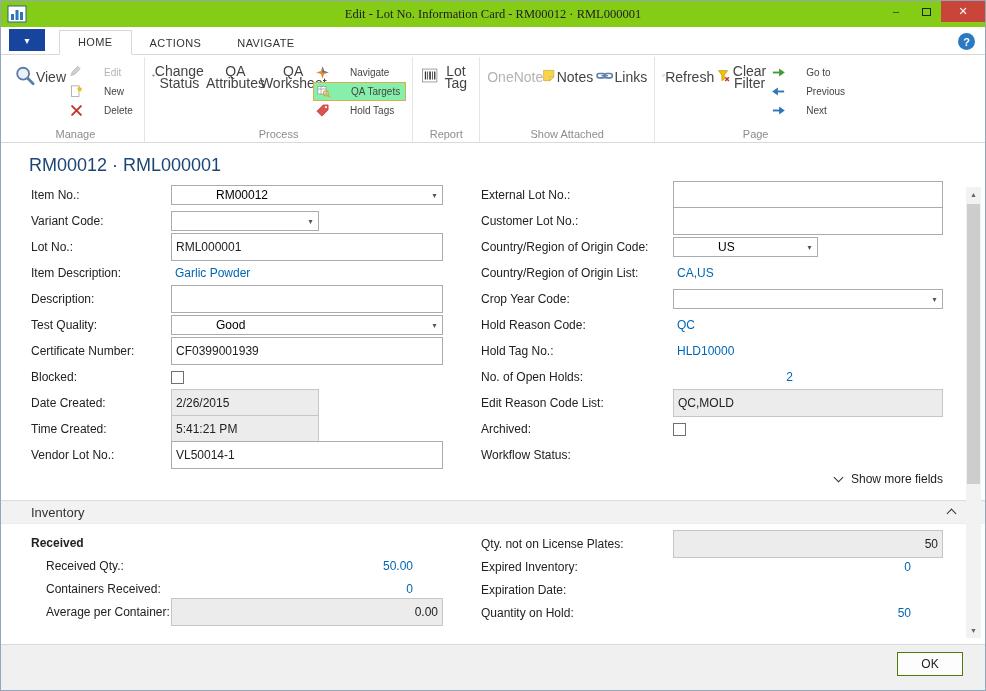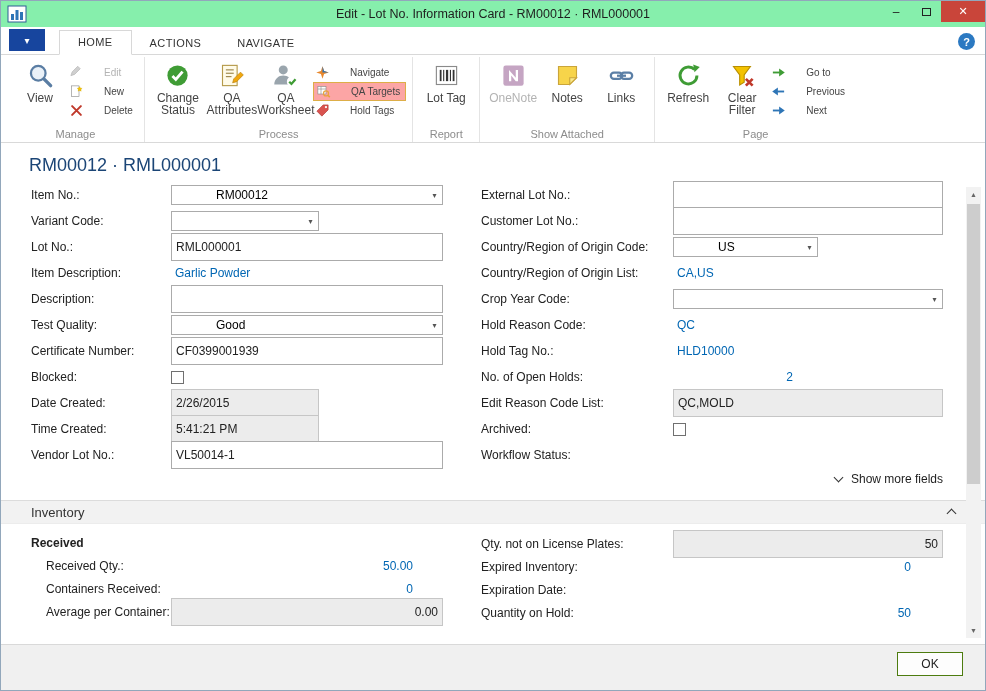--- a/index.html
+++ b/index.html
@@ -1,46 +1,46 @@
 <!DOCTYPE html>
 <html><head>
 <meta charset="utf-8">
 <style>
   * { box-sizing: border-box; margin: 0; padding: 0; }
   html,body { width:986px; height:691px; overflow:hidden; }
   body { font-family:"Liberation Sans", sans-serif; font-size:12px; color:#222; background:#fff; }
   .window { width:986px; height:691px; border:1px solid #92a7bb; display:flex; flex-direction:column; background:#fff; }
 
   
-  .titlebar { height:26px; background:#86efac; display:flex; align-items:center; position:relative; flex:0 0 auto; }
+  .titlebar { height:26px; background:#84cc16; display:flex; align-items:center; position:relative; flex:0 0 auto;font-family:Liberation Serif, serif; }
   .appicon { width:20px; height:18px; margin-left:6px; }
   .title-text { position:absolute; left:0; right:0; text-align:center; font-size:12.5px; color:#1e1e1e; }
   .winbtns { margin-left:auto; display:flex; align-items:flex-start; height:100%; position:relative; z-index:2; }
   .winbtn { width:30px; height:21px; display:flex; align-items:center; justify-content:center; font-size:12px; color:#222; cursor:default; }
   .winbtn.max .box { width:9px; height:8px; border:1px solid #222; display:inline-block; }
   .winbtn.close { width:44px; background:#C9453A; color:#fff; font-size:11px; }
 
   
   .tabrow { height:28px; background:#fff; display:flex; align-items:flex-end; position:relative; flex:0 0 auto; border-bottom:1px solid #d8d8d8; }
   .appmenu { width:36px; height:22px; background:#17459E; color:#fff; display:flex; align-items:center; justify-content:center; margin:0 14px 3px 8px; font-size:10px; }
   .tab { padding:5px 18px 6px; font-size:11px; letter-spacing:.4px; color:#333; margin-bottom:-1px; }
   .tab.active { border:1px solid #d8d8d8; border-bottom:1px solid #fff; background:#fff; }
   .helpbtn { margin-left:auto; margin-right:10px; margin-bottom:4px; width:17px; height:17px; border-radius:50%; background:#2B79C2; color:#fff; font-size:11px; font-weight:bold; display:flex; align-items:center; justify-content:center; }
 
   
   .ribbon { height:88px; background:#fff; border-bottom:1px solid #d9d9d9; display:flex; align-items:stretch; padding:2px 4px 0 6px; flex:0 0 auto; }
   .rgroup { display:flex; flex-direction:column; border-right:1px solid #e4e4e4; padding:2px 6px 0; }
   .gbody { display:flex; flex:1; align-items:flex-start; }
   .glabel { text-align:center; color:#8c8c8c; font-size:11px; padding:1px 0 2px; }
-  .bigbtn { display:flex; flex-direction:column; align-items:center; width:54px; padding:3px 1px 1px; text-align:center; font-size:12px; line-height:12px; color:#444; }
+  .bigbtn { display:flex; flex-direction:row; align-items:center; width:54px; padding:3px 1px 1px; text-align:center; font-size:14px; line-height:12px; color:#444; }
   .bigbtn .icL { width:27px; height:27px; margin-bottom:3px; }
   .stack { display:flex; flex-direction:column; justify-content:flex-start; padding-top:4px; }
   .smbtn { display:flex; align-items:center; gap:20px; font-size:10px; color:#444; padding:1px 5px 1px 2px; height:19px; white-space:nowrap; }
   .smbtn .icS { width:15px; height:15px; flex:0 0 auto; }
-  .smbtn.selected { background:#fca5a5; border:1px solid #DDAE47; }
+  .smbtn.selected { background:#86efac; border:1px solid #DDAE47; }
   .smbtn.disabled, .bigbtn.disabled { color:#b3b3b3; }
 
   
   .content { flex:1 1 auto; background:#fff; position:relative; overflow:hidden; }
   .pagetitle { margin:12px 0 6px 28px; font-size:18px; color:#1b4576; }
 
   .gencols { display:flex; padding-left:30px; }
   .colL { width:412px; }
   .colR { width:462px; margin-left:38px; }
   .frow { display:flex; align-items:center; height:26px; }

